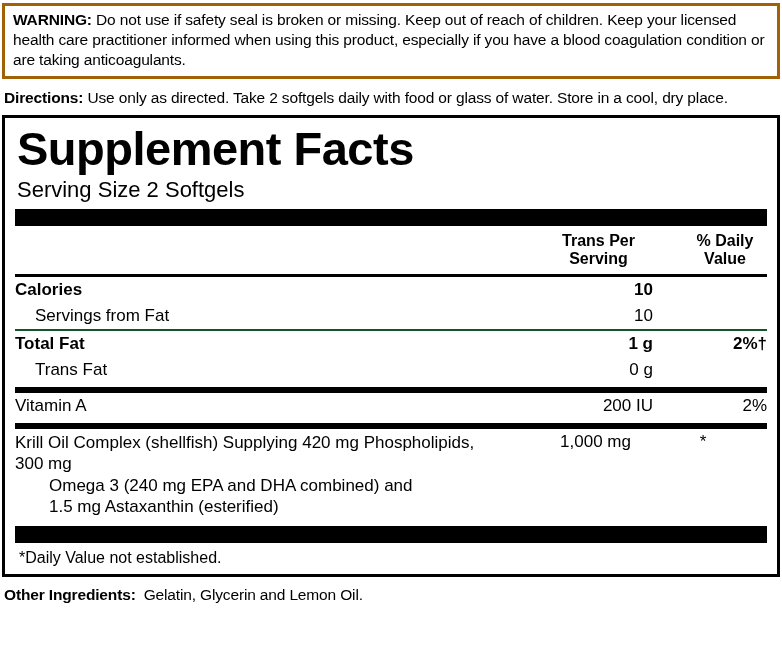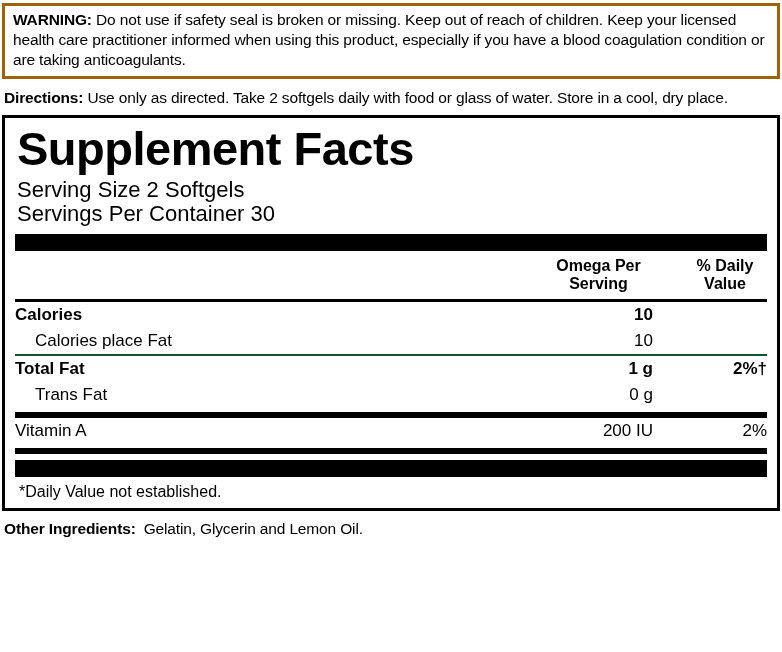--- a/index.html
+++ b/index.html
@@ -143,51 +143,50 @@
   <div class="warning-box">
     <div class="warning-text"><span class="lead">WARNING:</span><span> Do not use if safety seal is broken or missing.  Keep out of reach of children. Keep your licensed health care practitioner informed when using this product, especially if you have a blood coagulation condition or are taking anticoagulants.</span></div>
   </div>
 
   <div class="directions"><span class="lead">Directions:</span><span> Use only as directed. Take 2 softgels daily with food or glass of water. Store in a cool, dry place.</span></div>
 
   <div class="sf-panel">
 
     <div class="sf-title">Supplement Facts</div>
     <div class="sf-serving">Serving Size 2 Softgels</div>
-    <div class="sf-serving">Servings Per Container 30</div>
 
     <div class="bar-thick"></div>
 
     <table class="sf">
       <tbody>
           <tr class="hdr-row">
         <td class="col-name"></td>
         <td class="col-amt">
-          <div>Omega Per</div>
+          <div>Trans Per</div>
           <div>Serving</div>
         </td>
         <td class="col-dv">
           <div>% Daily</div>
           <div>Value</div>
         </td>
       </tr>
     </tbody>
       </table>
 
     <div class="bar-thin"></div>
 
     <table class="sf">
       <tbody>
           <tr class="row bold">
         <td class="col-name">Calories</td>
         <td class="col-amt">10</td>
         <td class="col-dv"></td>
       </tr>
       <tr class="row indent">
-        <td class="col-name">Calories place Fat</td>
+        <td class="col-name">Servings from Fat</td>
         <td class="col-amt">10</td>
         <td class="col-dv"></td>
       </tr>
       <tr class="row bold">
         <td class="col-name rule-thin">Total Fat</td>
         <td class="col-amt rule-thin">1 g</td>
         <td class="col-dv rule-thin">2%†</td>
       </tr>
       <tr class="row indent">
         <td class="col-name">Trans Fat</td>
@@ -204,20 +203,33 @@
           <tr class="row">
         <td class="col-name">Vitamin A</td>
         <td class="col-amt">200 IU</td>
         <td class="col-dv">2%</td>
       </tr>
     </tbody>
       </table>
 
     <div class="bar-med" style="margin-top:4px;"></div>
 
+    <table class="sf">
+      <tbody>
+          <tr class="row">
+        <td class="col-name krill-name">
+          <div>Krill Oil Complex (shellfish) Supplying 420 mg Phospholipids, 300 mg</div>
+          <div style="padding-left:34px;">Omega 3 (240 mg EPA and DHA combined) and</div>
+          <div style="padding-left:34px;">1.5 mg Astaxanthin (esterified)</div>
+        </td>
+        <td class="col-amt">1,000 mg</td>
+        <td class="col-dv" style="text-align:center;padding-right:22px;">*</td>
+      </tr>
+    </tbody>
+      </table>
 
     <div class="bar-end"></div>
 
     <div class="footnotes">
       <div>*Daily Value not established.</div>
     </div>
 
   </div>
 
   <div class="other-ing"><span class="lead">Other Ingredients:</span><span class="val">Gelatin, Glycerin and Lemon Oil.</span></div>

